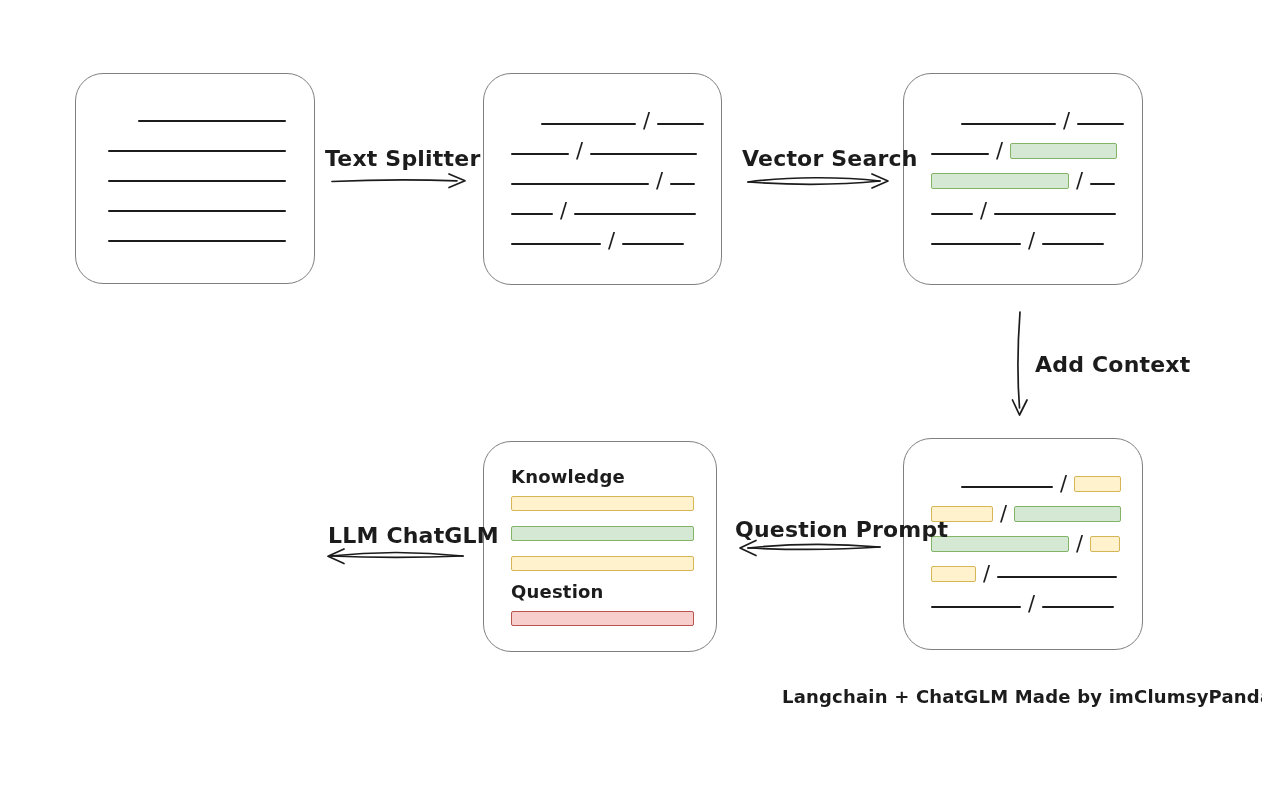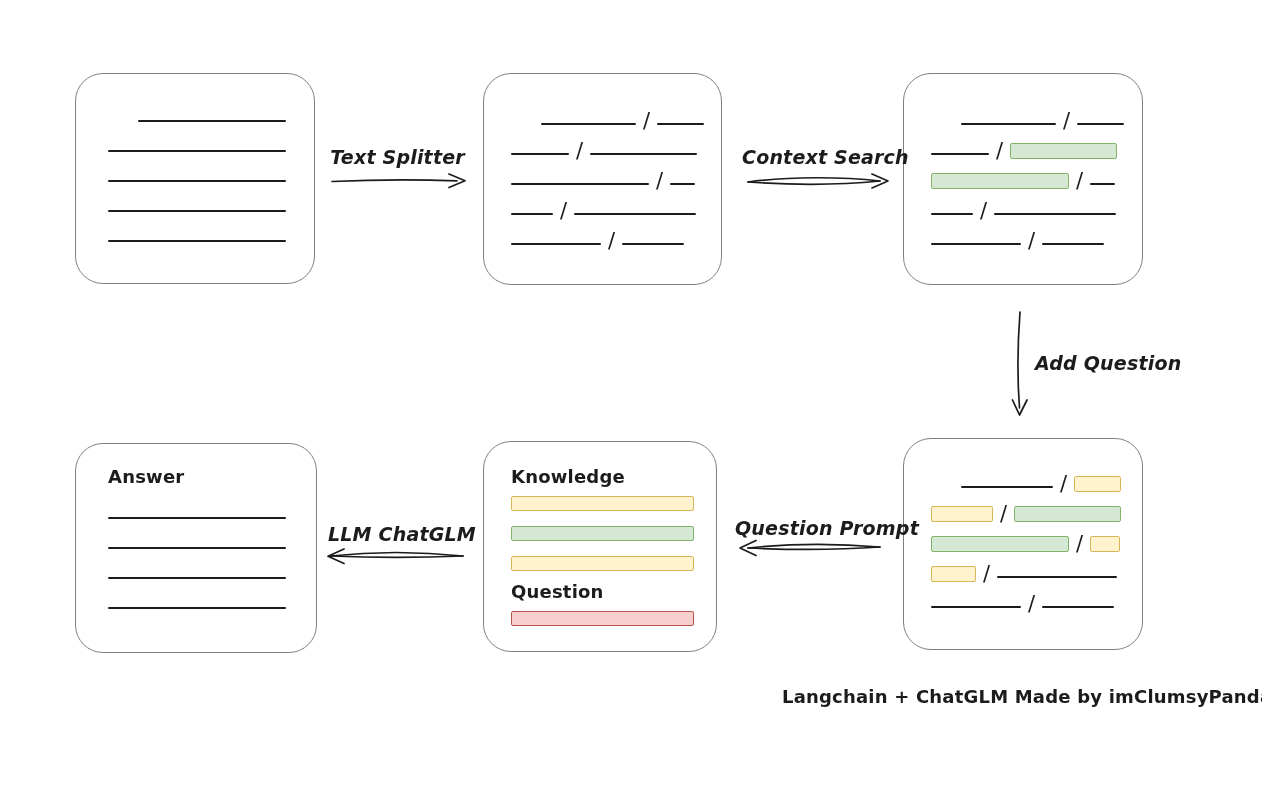--- a/index.html
+++ b/index.html
@@ -25,22 +25,22 @@
   .bar-stack .stack-bar{width:183px;height:15px;border:1.5px solid;border-radius:2px;
                         box-sizing:border-box;margin-top:15px;}
   .bar-stack{margin-top:-7px;}
   .question-title{margin-top:10px;}
 
   
   .answer-inner{padding:22px 0 0 0;}
   .answer-inner .box-title{padding-left:32px;}
   .answer-inner .doc-lines{margin-top:29px;}
 
-  .arrow-label{position:absolute;font-size:19px;font-weight:600;letter-spacing:0.2px;
-               text-align:center;white-space:nowrap;font-style:italic;}
+  .arrow-label{position:absolute;font-size:22px;font-weight:600;letter-spacing:0.2px;
+               text-align:center;white-space:nowrap;}
   .caption{position:absolute;font-size:18px;font-weight:600;letter-spacing:0.2px;white-space:nowrap;}
 </style>
 </head>
 <body>
 
 <div class="canvas">
 
   <svg class="arrows" viewBox="0 0 1262 792" fill="none" stroke="#1c1c1c" stroke-width="1.7" stroke-linecap="round" stroke-linejoin="round">
     <g>
       <path d="M332,181.5 C375,179.5 420,179.5 457,180.8"></path>
@@ -175,32 +175,21 @@
           <div class="stack-bar" style="background: rgb(213, 232, 212); border-color: rgb(130, 179, 102);"></div>
           <div class="stack-bar" style="background: rgb(255, 242, 204); border-color: rgb(214, 182, 86);"></div>
         </div>
       <div class="box-title question-title">Question</div>
       <div class="bar-stack">
           <div class="stack-bar" style="background: rgb(248, 206, 204); border-color: rgb(184, 84, 80);"></div>
         </div>
     </div>
   </div>
 
-  <div class="box" style="left:75px;top:443px;width:242px;height:210px">
-    <div class="answer-inner">
-      <div class="box-title">Answer</div>
-      <div class="doc-lines">
-          <div class="doc-line" style="width: 178px; background: rgb(28, 28, 28);"></div>
-          <div class="doc-line" style="width: 178px; background: rgb(28, 28, 28);"></div>
-          <div class="doc-line" style="width: 178px; background: rgb(28, 28, 28);"></div>
-          <div class="doc-line" style="width: 178px; background: rgb(28, 28, 28);"></div>
-        </div>
-    </div>
-  </div>
 
   <div class="arrow-label" style="left:325px;top:146px;width:145px">Text Splitter</div>
-  <div class="arrow-label" style="left:742px;top:146px;width:136px">Context Search</div>
-  <div class="arrow-label" style="left:1035px;top:352px;text-align:left">Add Question</div>
+  <div class="arrow-label" style="left:742px;top:146px;width:136px">Vector Search</div>
+  <div class="arrow-label" style="left:1035px;top:352px;text-align:left">Add Context</div>
   <div class="arrow-label" style="left:735px;top:517px;width:150px">Question Prompt</div>
   <div class="arrow-label" style="left:328px;top:523px;width:126px">LLM ChatGLM</div>
 
   <div class="caption" style="left:782px;top:686px">Langchain + ChatGLM Made by imClumsyPanda</div>
 </div>
 
 </body></html>

